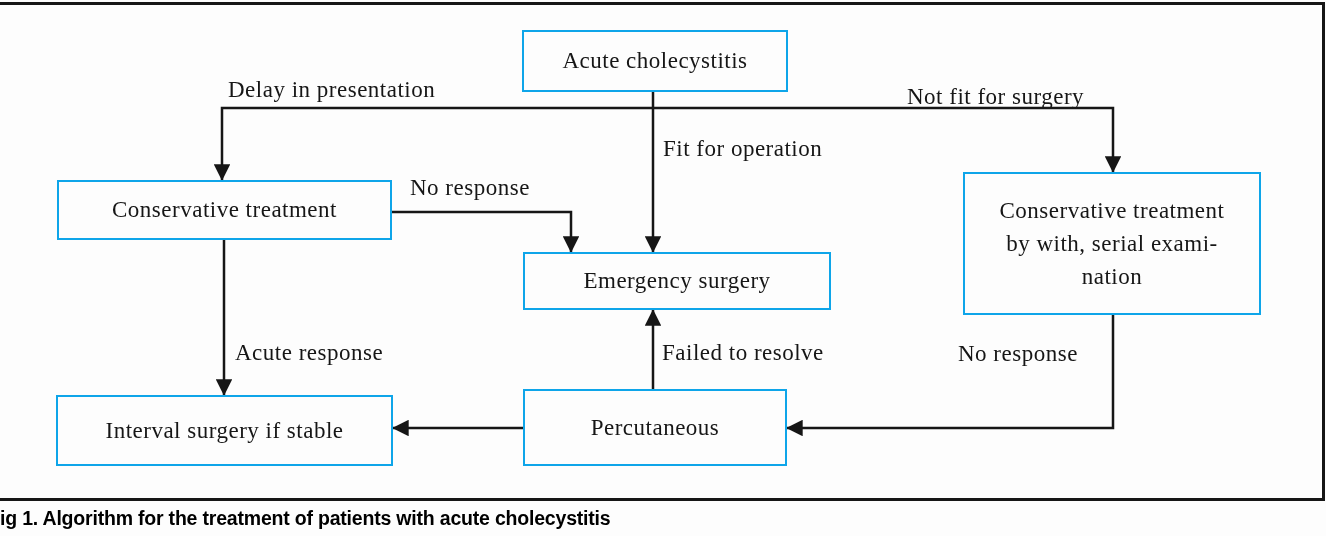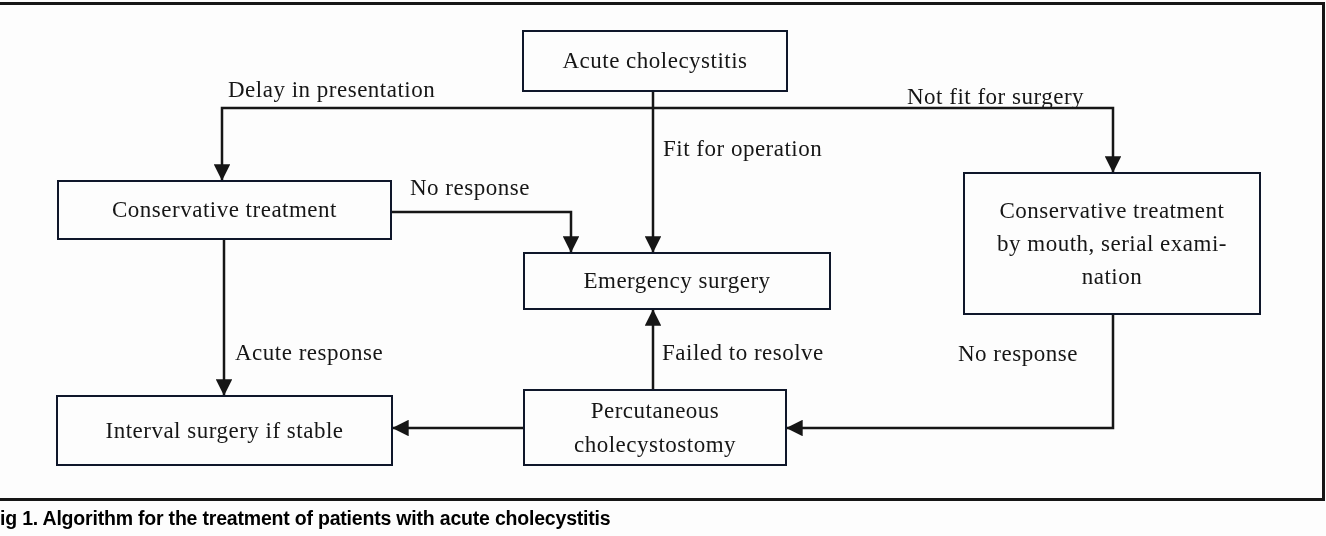--- a/index.html
+++ b/index.html
@@ -9,21 +9,21 @@
     font-family:"Liberation Serif","DejaVu Serif",serif;
     color:#161616;
   }
   .frame{
     position:absolute;left:0;top:2px;width:1325px;height:499px;
     border:3px solid #161616;border-left:none;box-sizing:border-box;
     background:transparent;
   }
   .node{
     position:absolute;box-sizing:border-box;
-    border:2px solid #0f172a;background:#fdfdfd;
+    border:2px solid #0ea5e9;background:#fdfdfd;
     display:flex;flex-direction:column;align-items:center;justify-content:center;
     font-size:23px;letter-spacing:0.5px;line-height:28px;text-align:center;
   }
   .node .ln{display:block;}
   #node-conservative-right{line-height:33px;}
   #node-percutaneous{line-height:34px;}
   .edge-label{
     position:absolute;font-size:23px;letter-spacing:0.5px;line-height:26px;
     white-space:nowrap;
   }
@@ -72,31 +72,30 @@
 <div class="node" id="node-conservative-left" style="left:57px;top:180px;width:335px;height:60px;">
   <span class="ln">Conservative treatment</span>
 </div>
 
 <div class="node" id="node-emergency" style="left:523px;top:252px;width:308px;height:58px;">
   <span class="ln">Emergency surgery</span>
 </div>
 
 <div class="node" id="node-conservative-right" style="left:963px;top:172px;width:298px;height:143px;">
   <span class="ln">Conservative treatment</span>
-  <span class="ln">by mouth, serial exami-</span>
+  <span class="ln">by with, serial exami-</span>
   <span class="ln">nation</span>
 </div>
 
 <div class="node" id="node-interval" style="left:56px;top:395px;width:337px;height:71px;">
   <span class="ln">Interval surgery if stable</span>
 </div>
 
 <div class="node" id="node-percutaneous" style="left:523px;top:389px;width:264px;height:77px;">
   <span class="ln">Percutaneous</span>
-  <span class="ln">cholecystostomy</span>
 </div>
 
 <span class="edge-label" style="left:228px;top:77px;font-family:Liberation Serif, serif;">Delay in presentation</span>
 
 <span class="edge-label" style="left:907px;top:84px;text-align:center;">Not fit for surgery</span>
 
 <span class="edge-label" style="left:663px;top:136px;">Fit for operation</span>
 
 <span class="edge-label" style="left:410px;top:175px;">No response</span>
 

